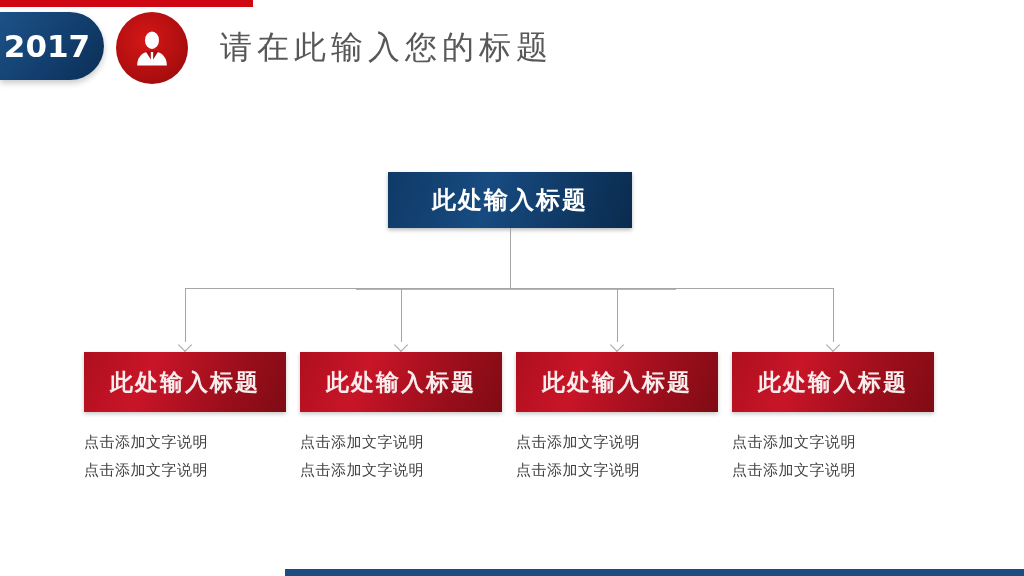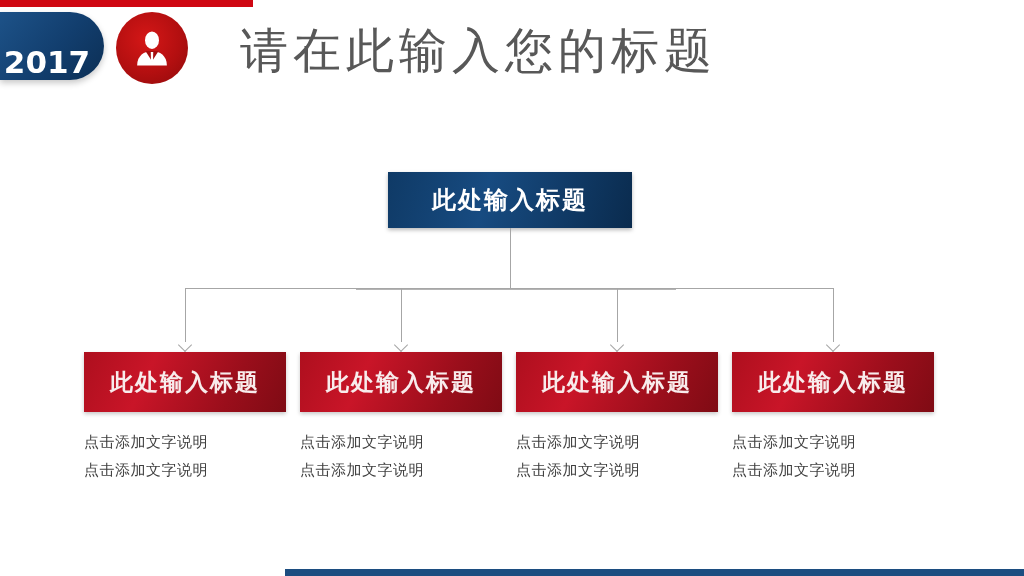--- a/index.html
+++ b/index.html
@@ -9,33 +9,33 @@
   }
   
   .bar-top{position:absolute;left:0;top:0;width:253px;height:7px;background:#cf0712;}
   .bar-bottom{position:absolute;left:285px;top:569px;width:739px;height:7px;background:#1c4d80;}
   
   .year-badge{
     position:absolute;left:0;top:12px;width:104px;height:68px;
     border-radius:0 34px 34px 0;
     background:linear-gradient(130deg,#1d5288 0%,#123e6e 55%,#0c2f55 100%);
     box-shadow:0 3px 6px rgba(0,0,0,0.22);
-    display:flex;align-items:flex-end;justify-content:center;
+    display:flex;align-items:center;justify-content:center;
     color:#ffffff;font-size:31px;font-weight:700;padding-right:10px;box-sizing:border-box;
   }
   
   .person-badge{
     position:absolute;left:116px;top:12px;width:72px;height:72px;border-radius:50%;
     background:radial-gradient(circle at 42% 38%, #d51717 0%, #b30f10 55%, #8e0a0b 100%);
     display:flex;align-items:center;justify-content:center;
   }
   
   .slide-title{
-    position:absolute;left:240px;top:26px;height:48px;line-height:48px;
-    font-size:48px;letter-spacing:5px;color:#585858;font-weight:400;white-space:nowrap;
+    position:absolute;left:220px;top:26px;height:48px;line-height:48px;
+    font-size:32px;letter-spacing:5px;color:#585858;font-weight:400;white-space:nowrap;font-family:Liberation Mono, monospace;
   }
   
   .root-node{
     position:absolute;left:388px;top:172px;width:244px;height:56px;
     background:linear-gradient(105deg,#0f3a66 0%,#174b81 40%,#0a2b4e 100%);
     box-shadow:0 2px 4px rgba(0,0,0,0.28);
     display:flex;align-items:center;justify-content:center;
     color:#ffffff;font-size:24px;font-weight:700;letter-spacing:2px;
   }
   

